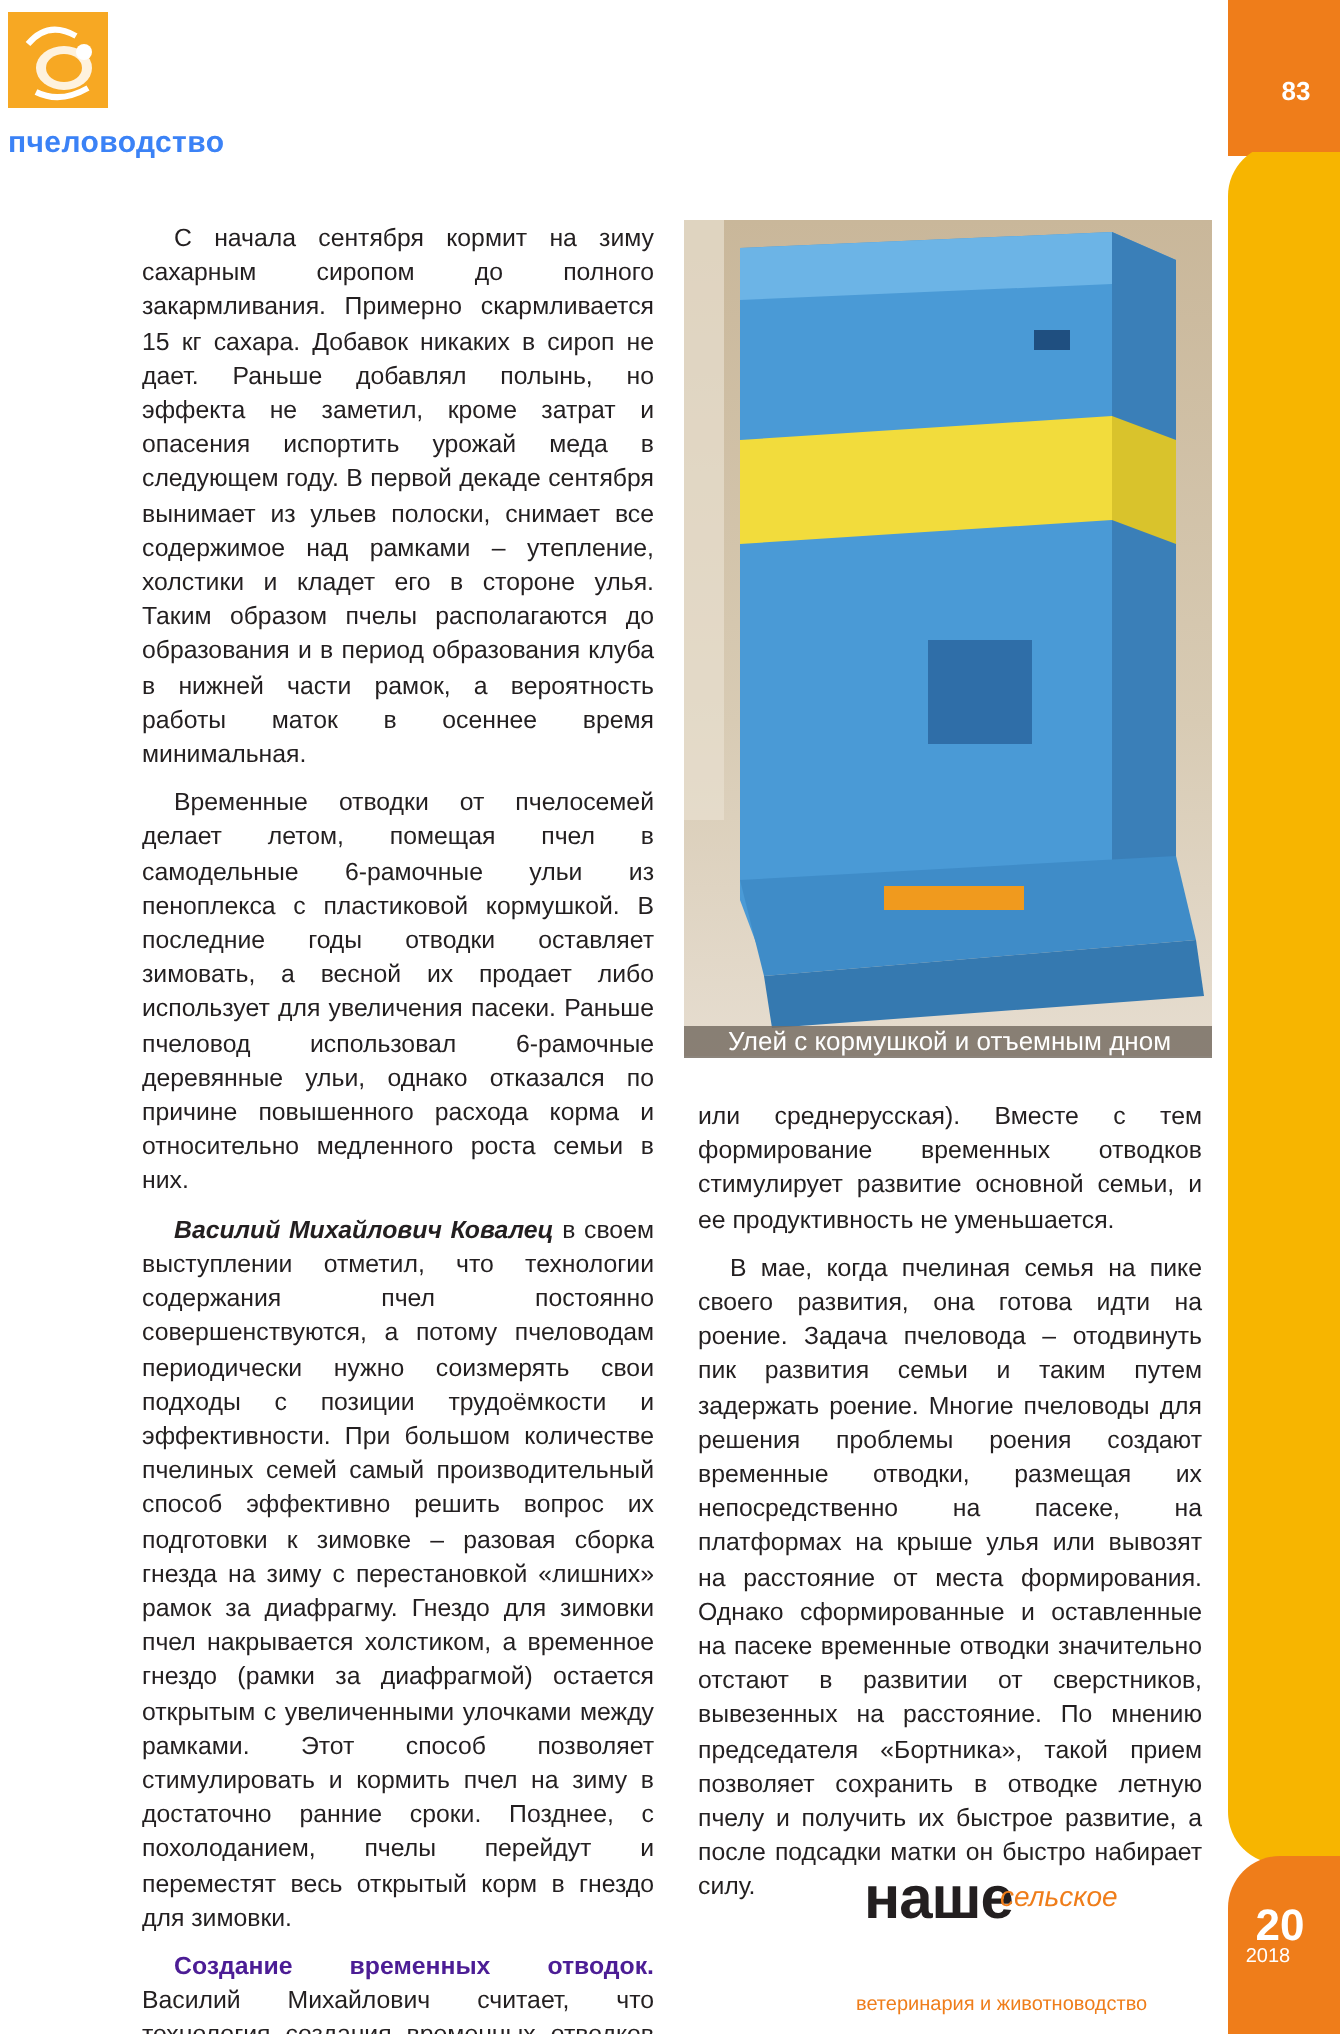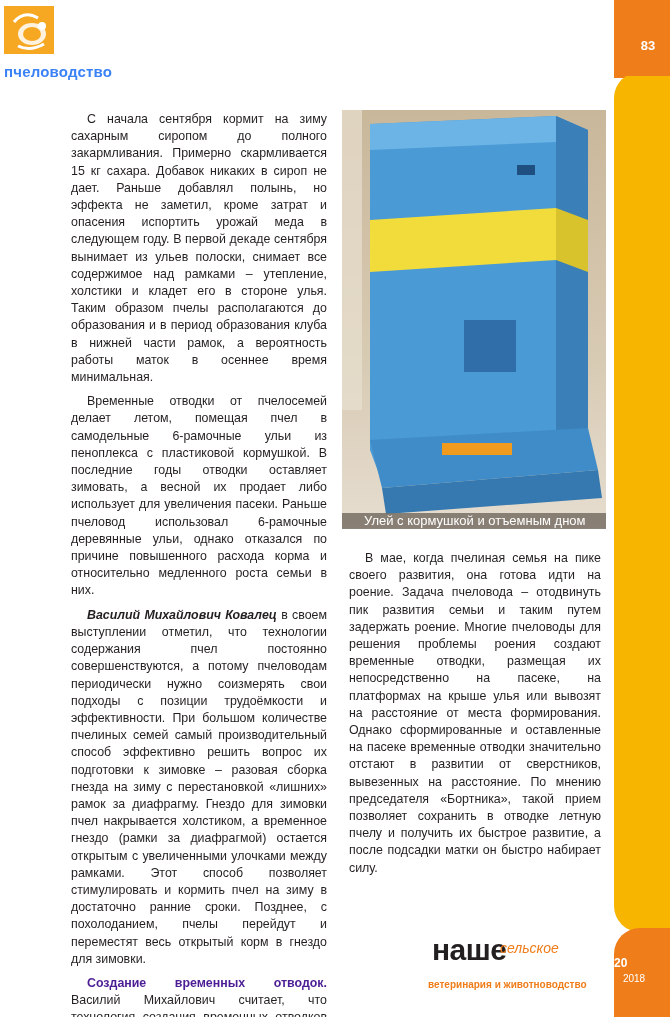--- a/index.html
+++ b/index.html
@@ -4,36 +4,36 @@
 <style>
   html,body{margin:0;padding:0;}
   body{width:670px;height:1017px;position:relative;overflow:hidden;background:#ffffff;font-family:"Liberation Sans",sans-serif;color:#231f20;}
   .logo{position:absolute;left:4px;top:6px;width:50px;height:48px;}
   .section-label{position:absolute;left:4px;top:63px;font-weight:bold;font-size:15px;color:#3b82f6;letter-spacing:0.2px;}
   .right-bar{position:absolute;left:614px;top:0;width:56px;height:1017px;}
   .bar-orange{position:absolute;left:0;top:0;width:56px;height:78px;background:#ef7d1a;}
   .bar-yellow{position:absolute;left:0;top:72px;width:56px;height:860px;background:#f7b500;border-radius:26px 0 0 26px;}
   .bar-orange-bottom{position:absolute;left:0;top:928px;width:56px;height:89px;background:#ef7d1a;border-radius:26px 0 0 0;}
   .page-num{position:absolute;left:0;top:38px;width:68px;text-align:center;color:#fff;font-weight:bold;font-size:13px;}
-  .issue-num{position:absolute;left:0;top:954px;width:52px;text-align:left;color:#fff;font-weight:bold;font-size:12px;line-height:18px;}
+  .issue-num{position:absolute;left:0;top:954px;width:52px;text-align:center;color:#fff;font-weight:bold;font-size:22px;line-height:18px;}
   .issue-year{position:absolute;left:0;top:973px;width:40px;text-align:center;color:#fff;font-weight:normal;font-size:10px;}
   .col{position:absolute;font-size:12.4px;line-height:17.2px;text-align:justify;}
   .col p{margin:7px;text-indent:16px;}
   .col-left{left:64px;top:104px;width:270px;}
   .col-right{left:342px;top:543px;width:266px;}
   .bold-it{font-weight:bold;font-style:italic;}
   .subhead{font-weight:bold;color:#4c1d95;}
   .it{font-style:italic;}
   .photo{position:absolute;left:342px;top:110px;width:264px;height:418px;overflow:hidden;background:#d9cdb8;}
   .caption{position:absolute;left:342px;top:513px;width:264px;height:16px;background:rgba(120,110,100,0.85);color:#fff;font-size:13px;line-height:16px;padding-left:22px;box-sizing:border-box;}
   .masthead{position:absolute;left:428px;top:937px;width:182px;height:70px;}
   .mh-1{position:absolute;left:4px;top:-2px;font-weight:bold;font-size:30px;letter-spacing:-0.5px;color:#231f20;line-height:30px;}
   .mh-2{position:absolute;left:72px;top:4px;font-style:italic;font-size:14px;color:#ef7d1a;line-height:14px;}
   .mh-3{position:absolute;left:0;top:22px;font-weight:bold;font-size:28px;color:#231f20;line-height:30px;letter-spacing:-0.5px;}
-  .mh-4{position:absolute;left:0;top:42px;font-weight:bold;font-size:10px;color:#ef7d1a;line-height:12px;}
+  .mh-4{position:absolute;left:0;top:60px;font-weight:normal;font-size:10px;color:#ef7d1a;line-height:12px;}
 </style>
 </head>
 <body>
 
 <div class="logo">
   <svg width="50" height="48" viewBox="0 0 50 48">
     <rect x="0" y="0" width="50" height="48" fill="#f7a823"></rect>
     <ellipse cx="28" cy="28" rx="14" ry="11" fill="#fff" opacity="0.85"></ellipse>
     <ellipse cx="28" cy="28" rx="9" ry="7" fill="#f7a823"></ellipse>
     <path d="M10 16 Q20 4 34 12" stroke="#fff" stroke-width="3" fill="none"></path>
@@ -84,20 +84,21 @@
     <rect x="122" y="210" width="52" height="52" fill="#2f6ea8"></rect>
 
     <polygon points="28,330 246,318 256,360 40,378" fill="#3f8cc8"></polygon>
     <rect x="100" y="333" width="70" height="12" fill="#f09a1e"></rect>
     <polygon points="40,378 256,360 260,388 44,404" fill="#3579b0"></polygon>
   </svg>
 </div>
 <div class="caption">Улей с кормушкой и отъемным дном для отводка</div>
 
 <div class="col col-right">
+  <p style="text-indent:0">или среднерусская). Вместе с тем формирование временных отводков стимулирует развитие основной семьи, и ее продуктивность не уменьшается.</p>
   <p>В мае, когда пчелиная семья на пике своего развития, она готова идти на роение. Задача пчеловода – отодвинуть пик развития семьи и таким путем задержать роение. Многие пчеловоды для решения проблемы роения создают временные отводки, размещая их непосредственно на пасеке, на платформах на крыше улья или вывозят на расстояние от места формирования. Однако сформированные и оставленные на пасеке временные отводки значительно отстают в развитии от сверстников, вывезенных на расстояние. По мнению председателя «Бортника», такой прием позволяет сохранить в отводке летную пчелу и получить их быстрое развитие, а после подсадки матки он быстро набирает силу.</p>
 </div>
 
 <div class="masthead">
   <div class="mh-1">наше</div>
   <div class="mh-2">сельское</div>
   <div class="mh-4">ветеринария и животноводство</div>
 </div>
 
 </body></html>

